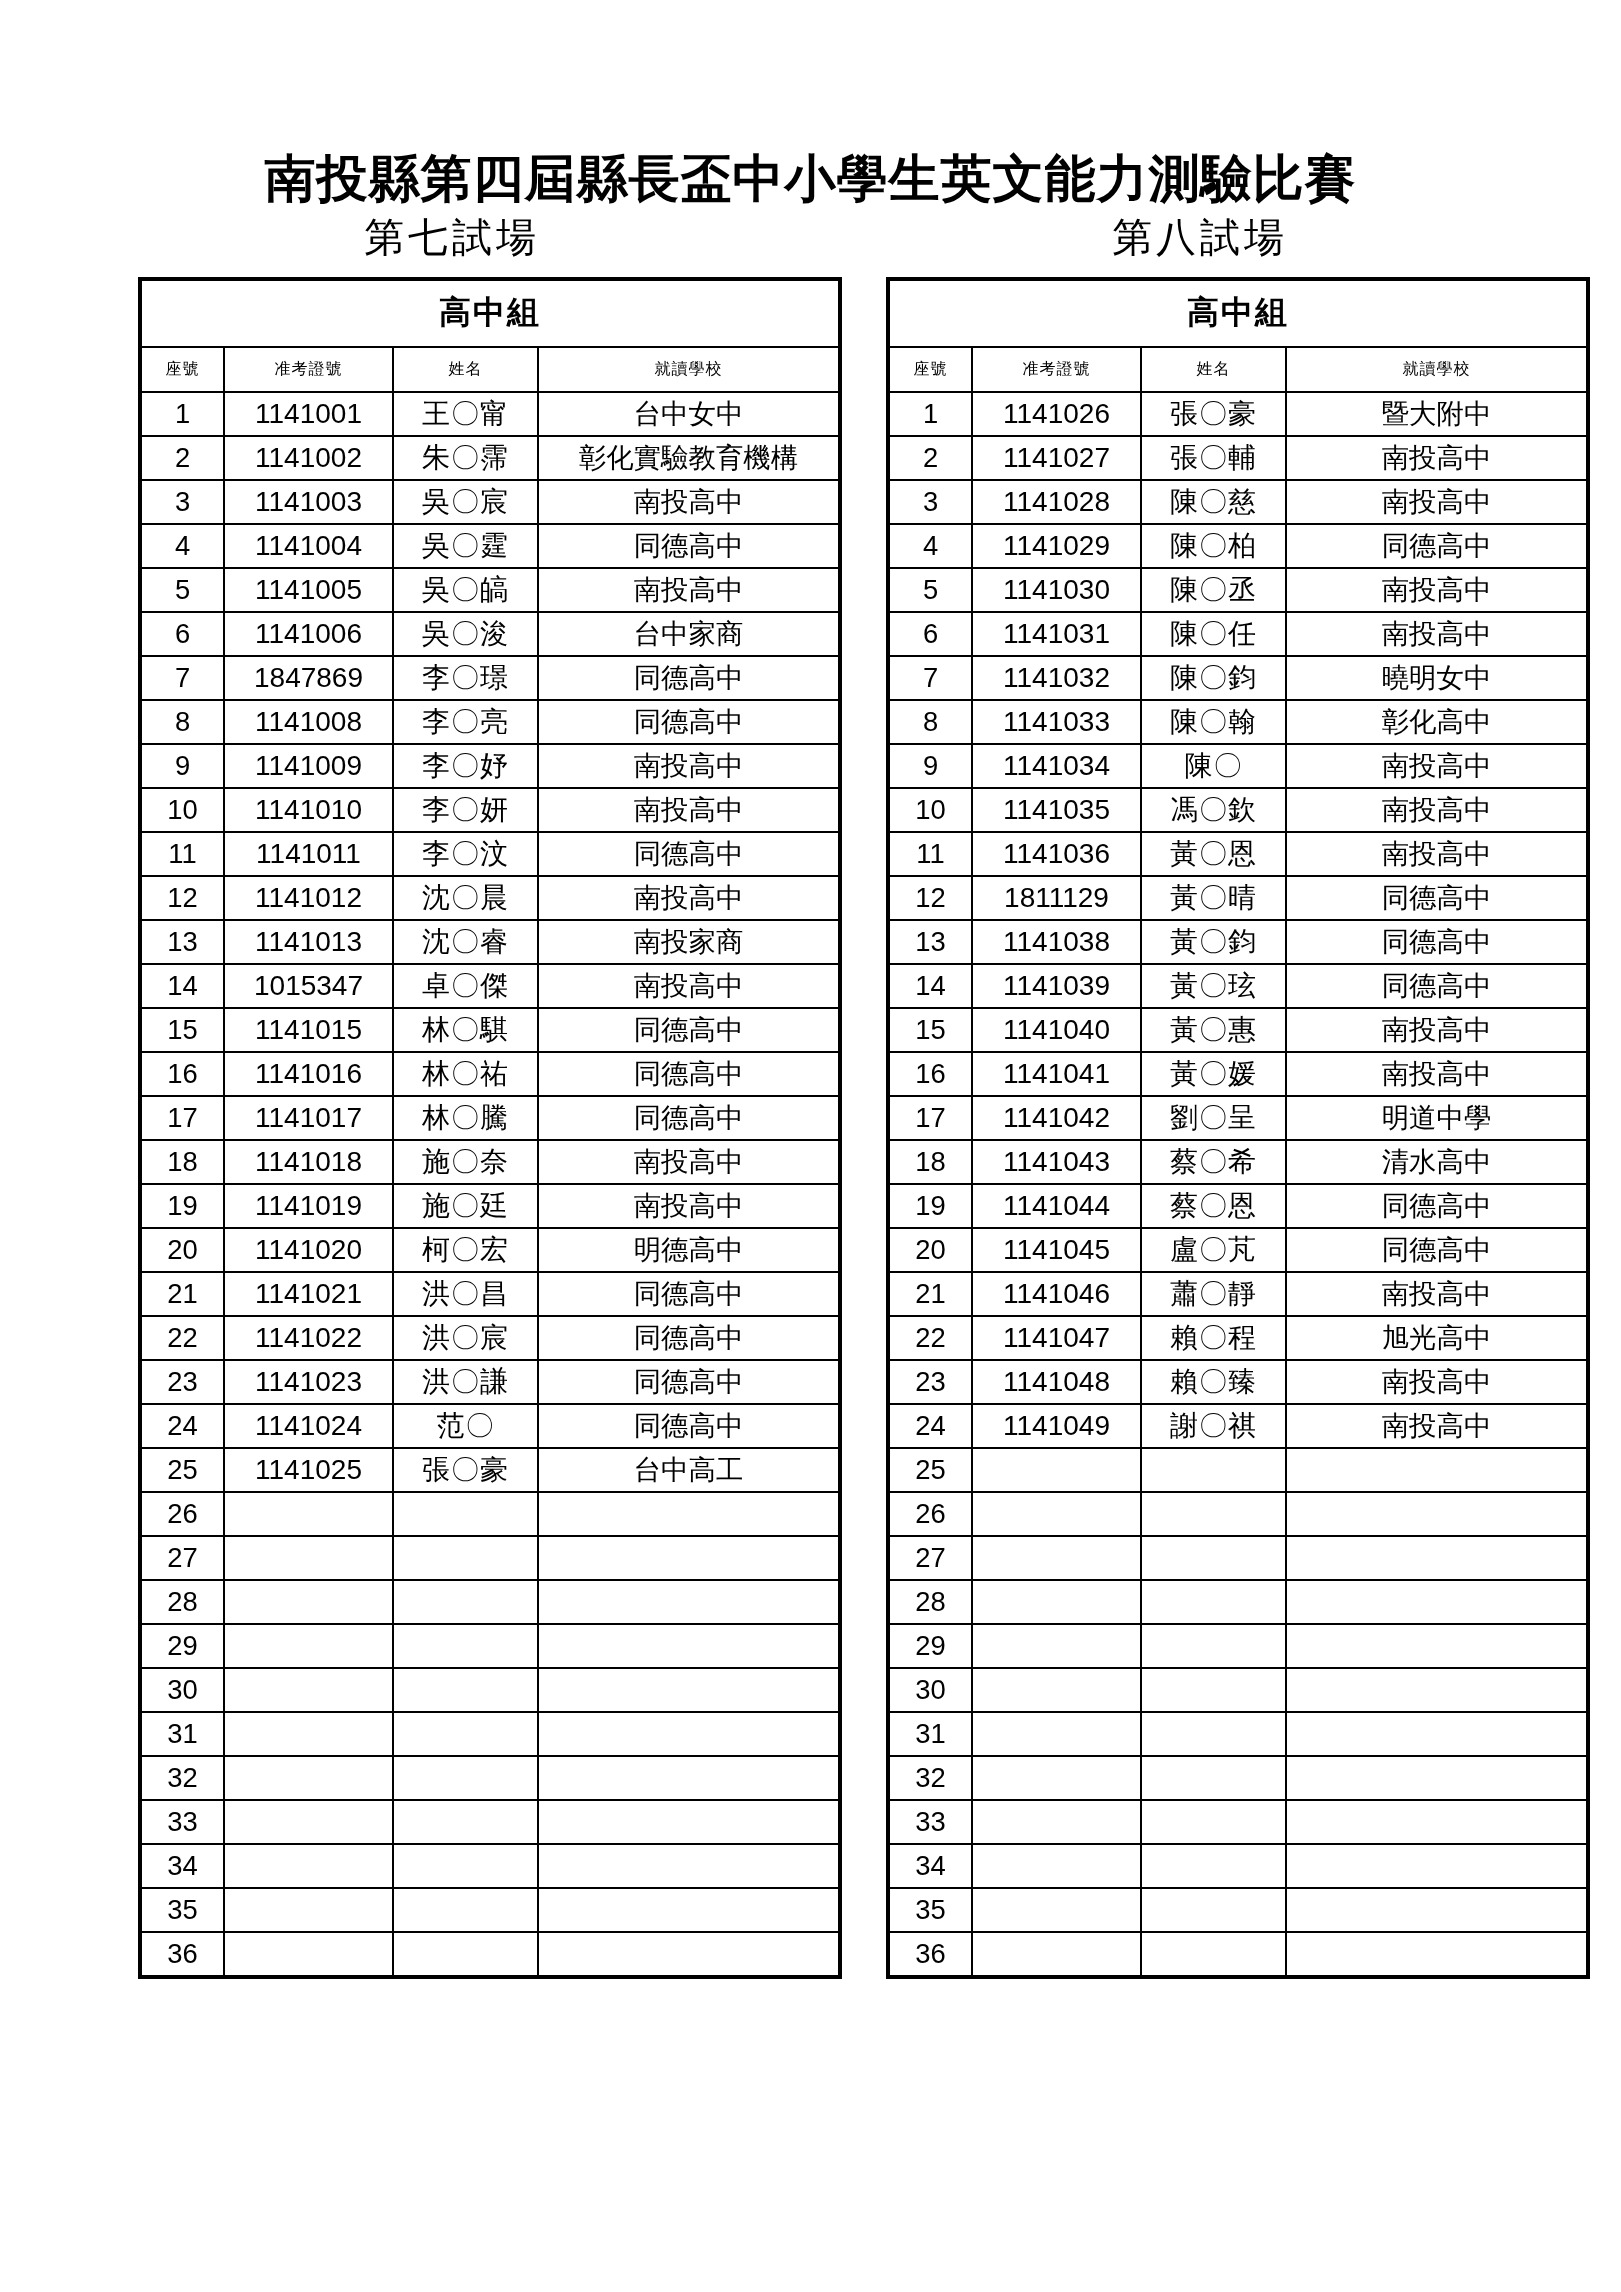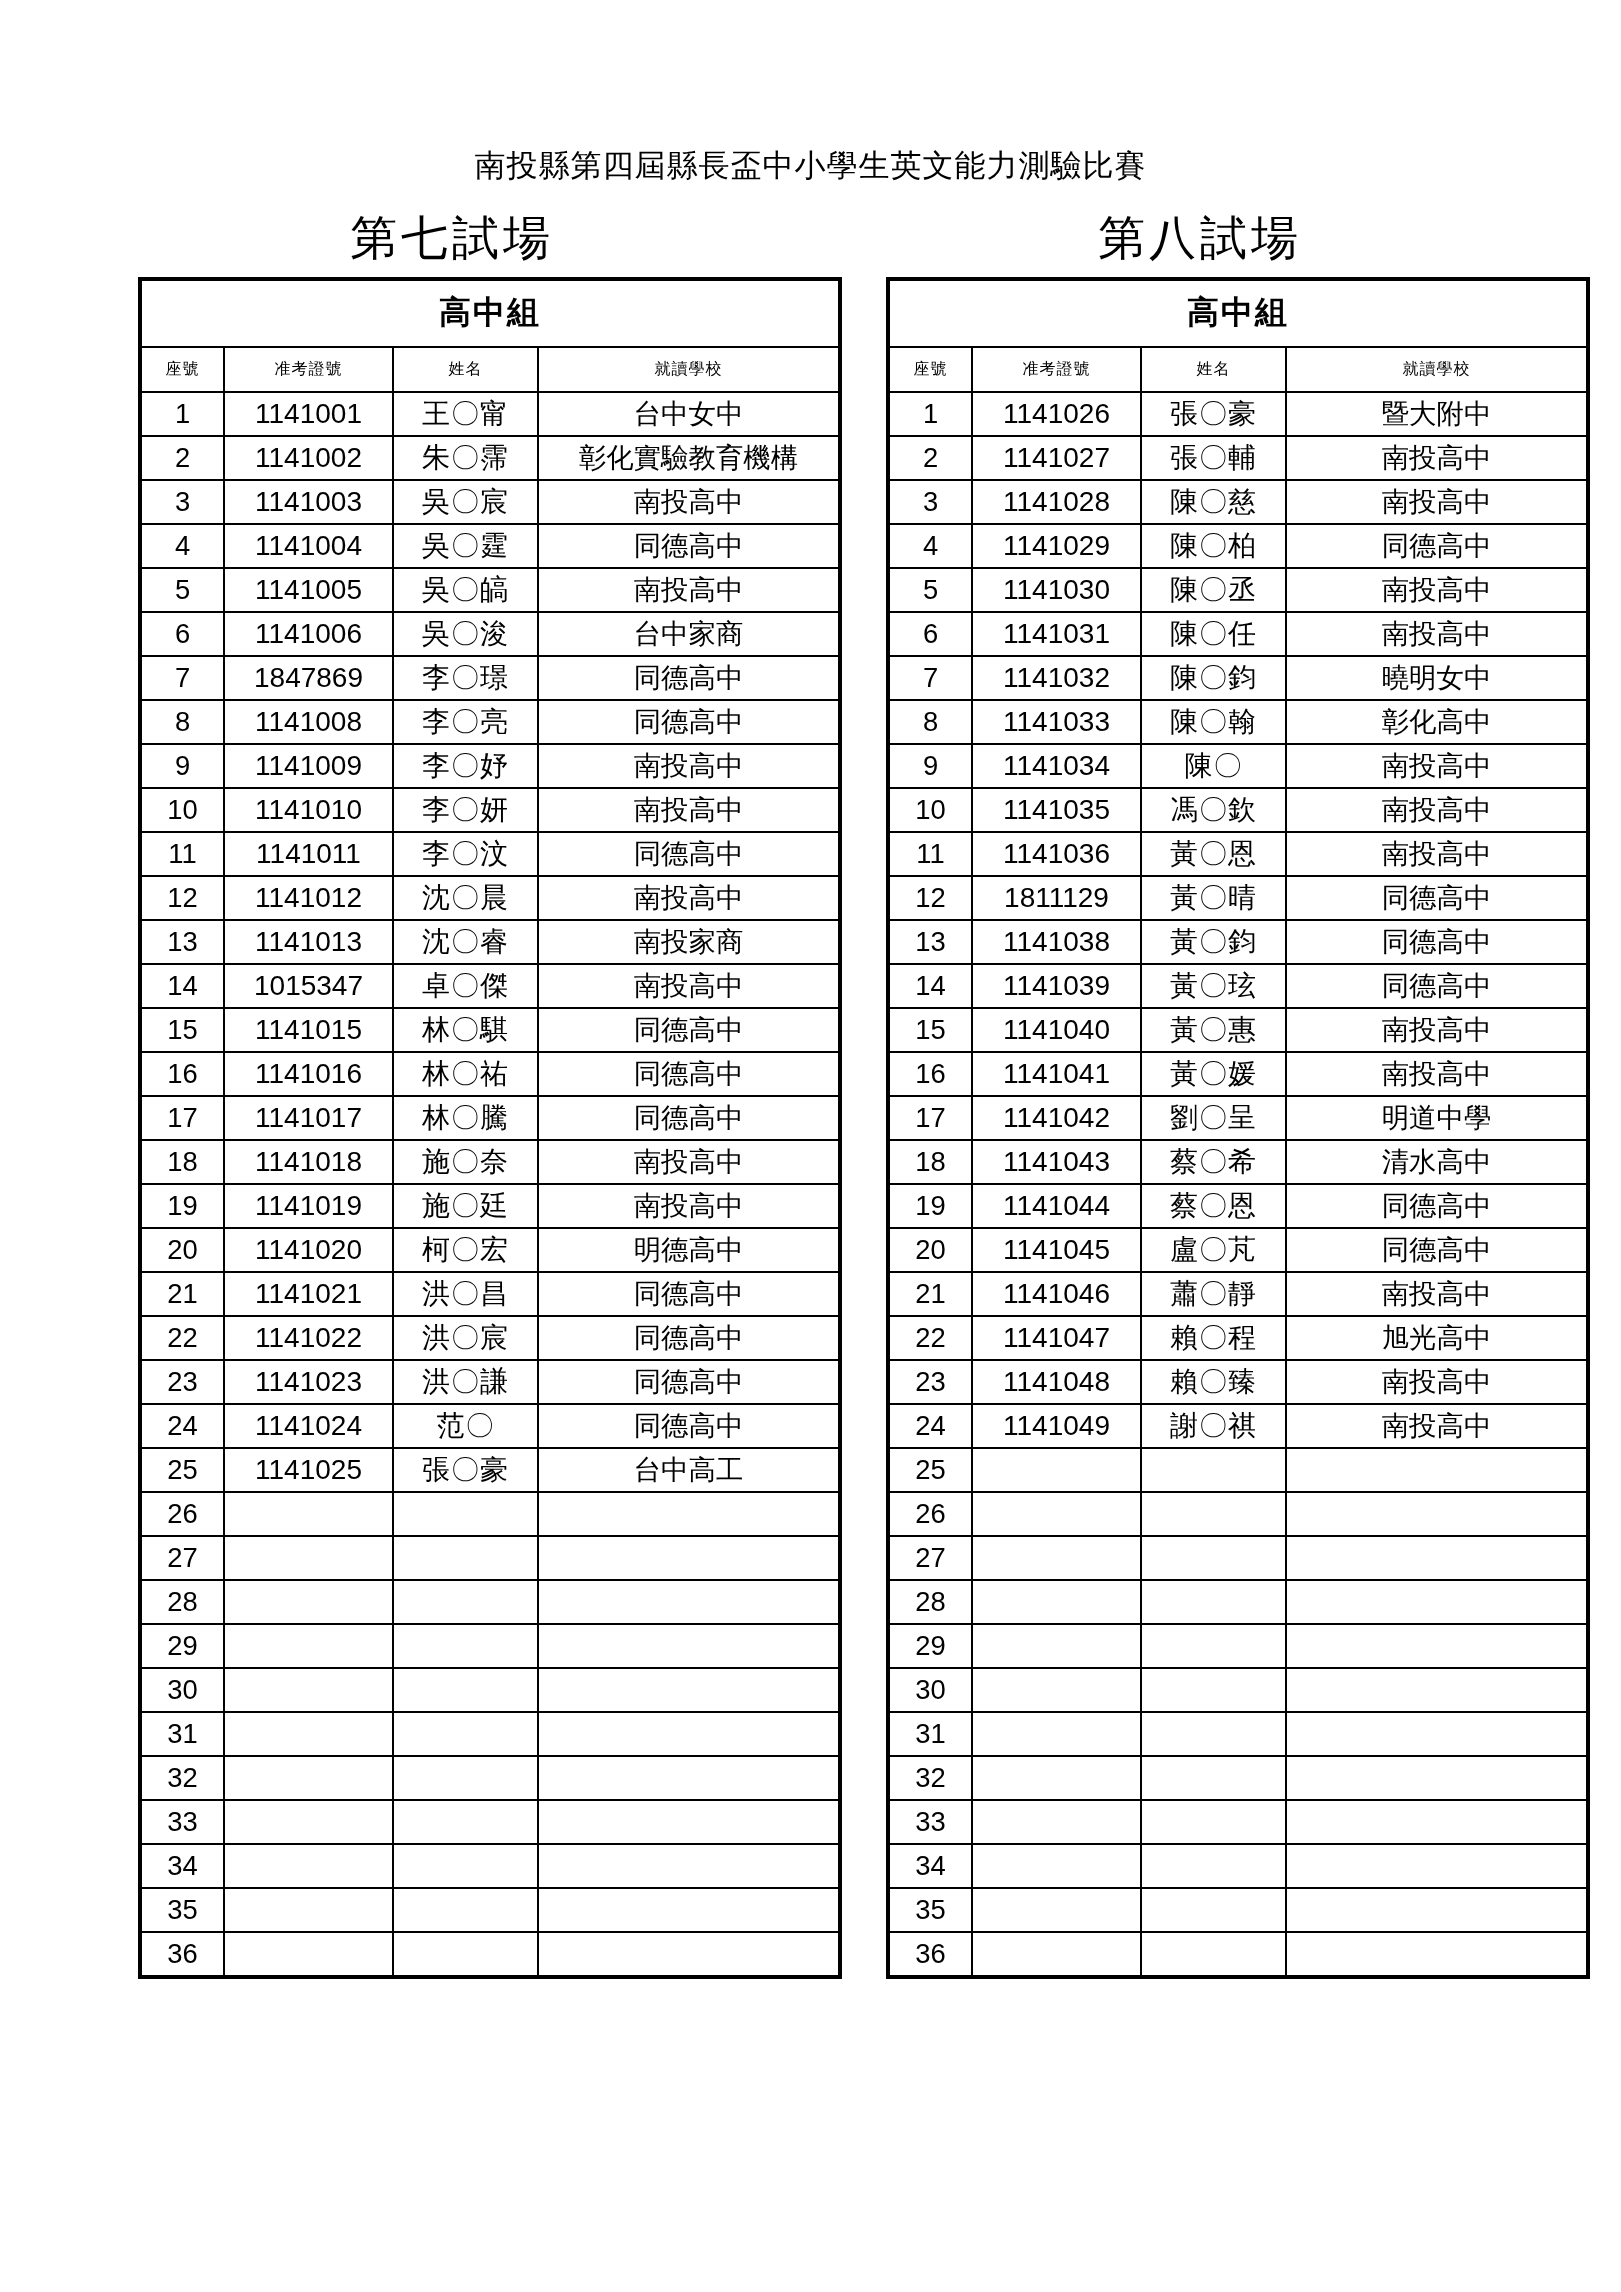--- a/index.html
+++ b/index.html
@@ -2,27 +2,27 @@
 <html><head>
 <meta charset="utf-8">
 <style>
   html,body{margin:0;padding:0;background:#ffffff;}
   body{
     width:1621px;height:2293px;position:relative;overflow:hidden;
     font-family:"Liberation Sans","DejaVu Sans",sans-serif;color:#000;
   }
   .page-title{
     position:absolute;top:145px;left:0;width:100%;
-    text-align:center;font-size:31px;font-weight:normal;letter-spacing:1px;margin:0;
+    text-align:center;font-size:51px;font-weight:bold;letter-spacing:1px;margin:0;
   }
   .table-block{position:absolute;top:212px;width:700px;}
   .table-block.left{left:102px;}
   .table-block.right{left:850px;}
   .room-title{
-    font-size:47px;font-weight:normal;letter-spacing:3.9px;margin:0 0 13.7px 0;
+    font-size:40px;font-weight:normal;letter-spacing:3.9px;margin:0 0 13.7px 0;
     text-align:center;line-height:51px;
   }
   table.roster{
     border-collapse:collapse;width:700px;table-layout:fixed;
     border:4.9px solid #000;
     margin-left:36px;
   }
   table.roster th, table.roster td{
     border:2.9px solid #000;padding:0;text-align:center;vertical-align:middle;
     overflow:hidden;white-space:nowrap;

